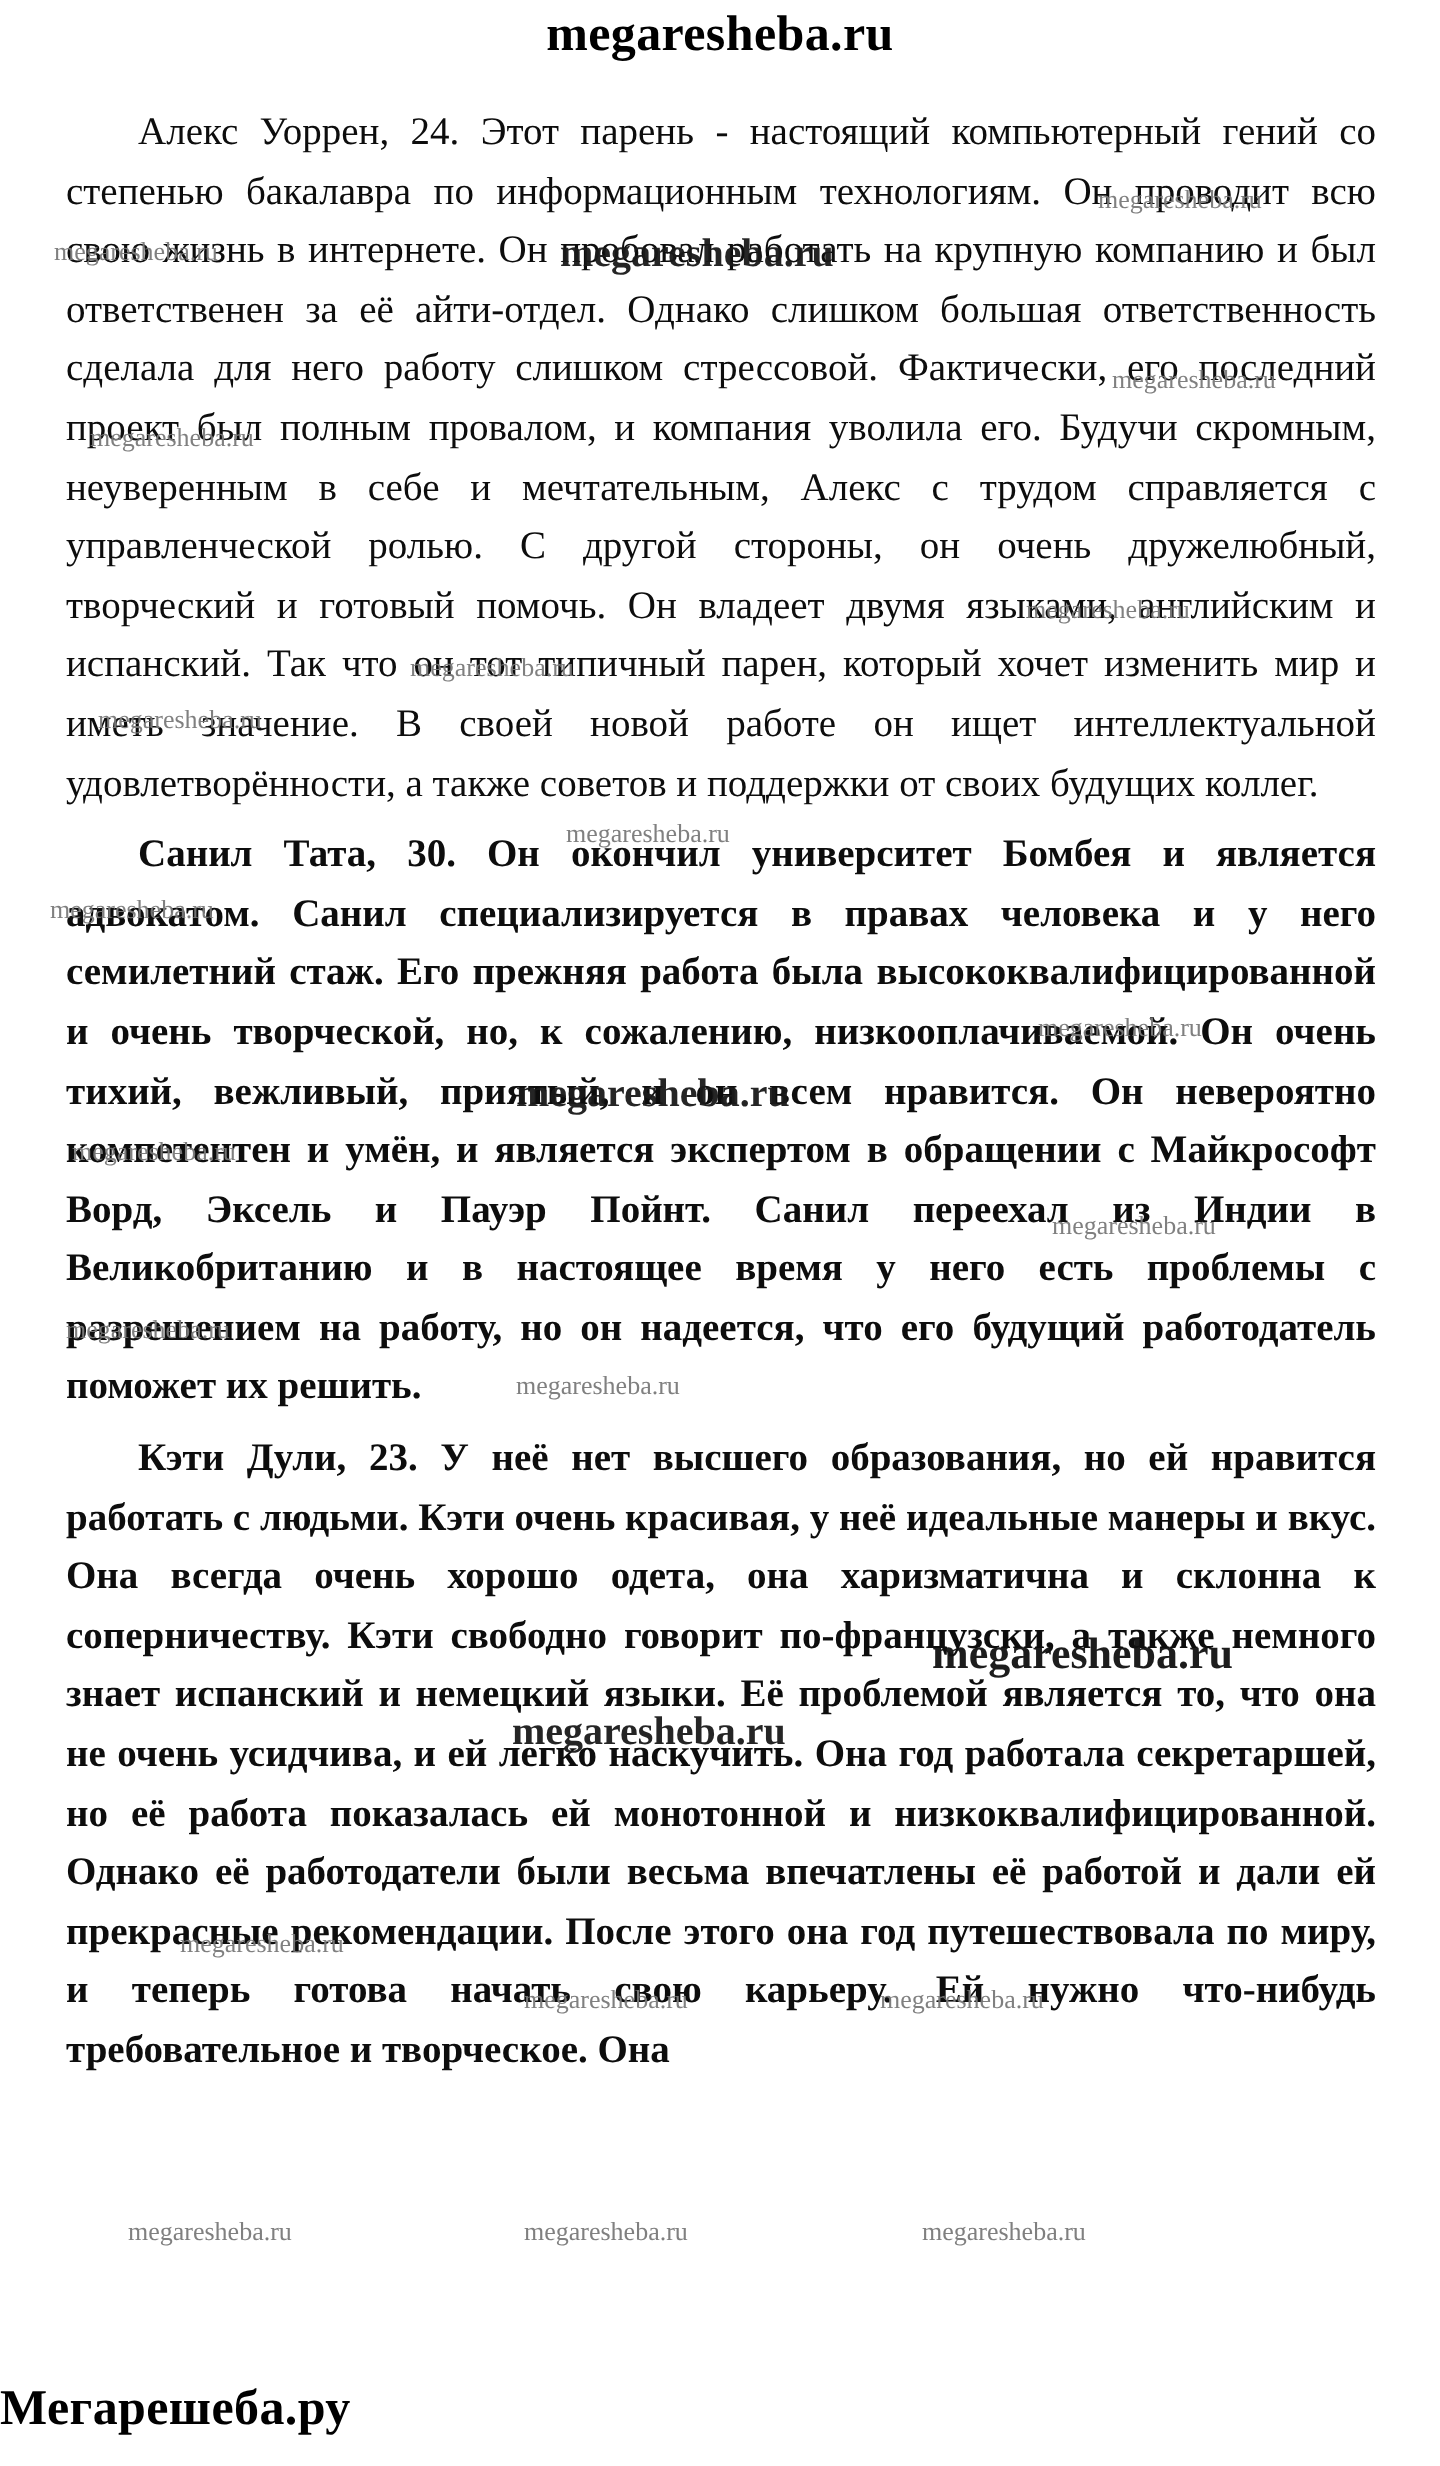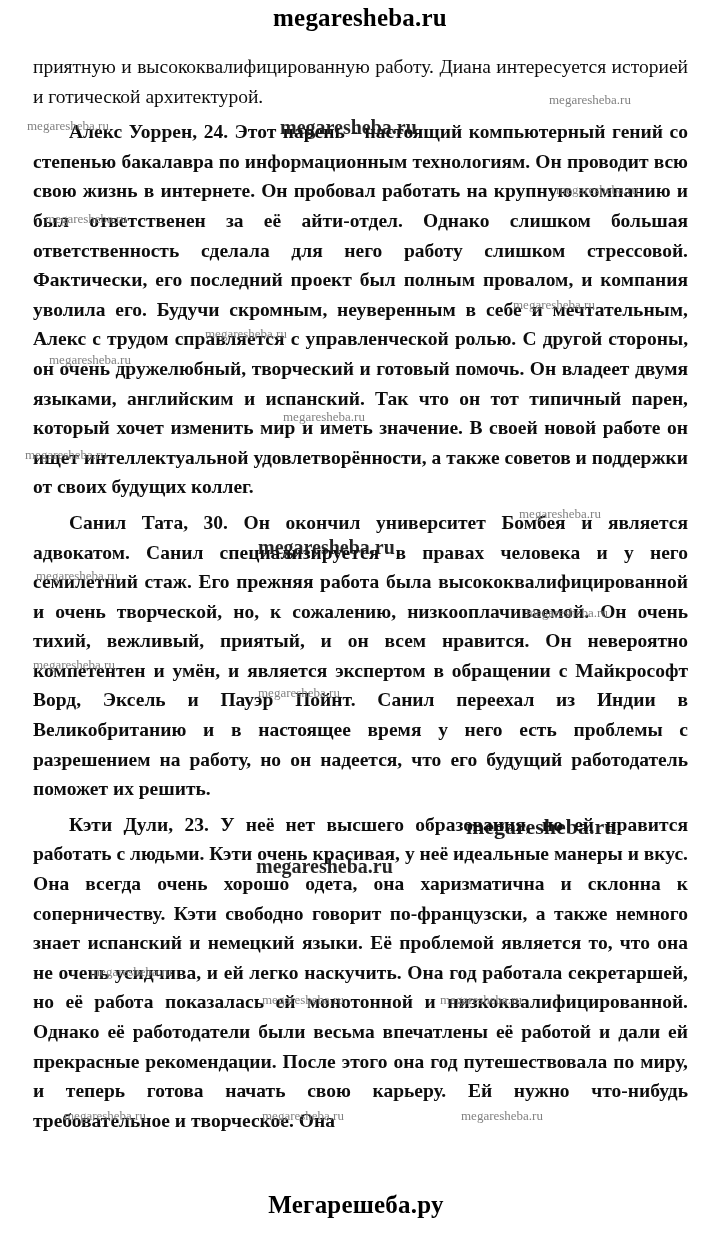--- a/index.html
+++ b/index.html
@@ -31,21 +31,20 @@
     font-weight: bold;
     font-size: 25px;
     letter-spacing: 0.2px;
     color: #000;
   }
   .footer-title {
     position: absolute;
     bottom: 14px;
     left: 0;
     width: 712px;
-    text-align: center;
     font-family: "Liberation Serif", serif;
     font-weight: bold;
     font-size: 25px;
     letter-spacing: 0.2px;
     color: #000;
   }
   .content {
     position: absolute;
     top: 52px;
     left: 33px;
@@ -91,21 +90,20 @@
   }
 </style>
 </head>
 <body>
 
 <div class="page">
 
   <div class="header-title">megaresheba.ru</div>
 
   <div class="content">
-    <p class="para">приятную и высококвалифицированную работу. Диана интересуется историей и готической архитектурой.</p>
     <p class="para indent">Алекс Уоррен, 24. Этот парень - настоящий компьютерный гений со степенью бакалавра по информационным технологиям. Он проводит всю свою жизнь в интернете. Он пробовал работать на крупную компанию и был ответственен за её айти-отдел. Однако слишком большая ответственность сделала для него работу слишком стрессовой. Фактически, его последний проект был полным провалом, и компания уволила его. Будучи скромным, неуверенным в себе и мечтательным, Алекс с трудом справляется с управленческой ролью. С другой стороны, он очень дружелюбный, творческий и готовый помочь. Он владеет двумя языками, английским и испанский. Так что он тот типичный парен, который хочет изменить мир и иметь значение. В своей новой работе он ищет интеллектуальной удовлетворённости, а также советов и поддержки от своих будущих коллег.</p>
     <p class="para indent">Санил Тата, 30. Он окончил университет Бомбея и является адвокатом. Санил специализируется в правах человека и у него семилетний стаж. Его прежняя работа была высококвалифицированной и очень творческой, но, к сожалению, низкооплачиваемой. Он очень тихий, вежливый, приятый, и он всем нравится. Он невероятно компетентен и умён, и является экспертом в обращении с Майкрософт Ворд, Эксель и Пауэр Пойнт. Санил переехал из Индии в Великобританию и в настоящее время у него есть проблемы с разрешением на работу, но он надеется, что его будущий работодатель поможет их решить.</p>
     <p class="para indent">Кэти Дули, 23. У неё нет высшего образования, но ей нравится работать с людьми. Кэти очень красивая, у неё идеальные манеры и вкус. Она всегда очень хорошо одета, она харизматична и склонна к соперничеству. Кэти свободно говорит по-французски, а также немного знает испанский и немецкий языки. Её проблемой является то, что она не очень усидчива, и ей легко наскучить. Она год работала секретаршей, но её работа показалась ей монотонной и низкоквалифицированной. Однако её работодатели были весьма впечатлены её работой и дали ей прекрасные рекомендации. После этого она год путешествовала по миру, и теперь готова начать свою карьеру. Ей нужно что-нибудь требовательное и творческое. Она</p>
   </div>
 
   <div class="footer-title">Мегарешеба.ру</div>
 
   <div id="watermark-layer">
       <div class="wm small" style="left: 549px; top: 92px;">megaresheba.ru</div>
       <div class="wm small" style="left: 27px; top: 118px;">megaresheba.ru</div>

